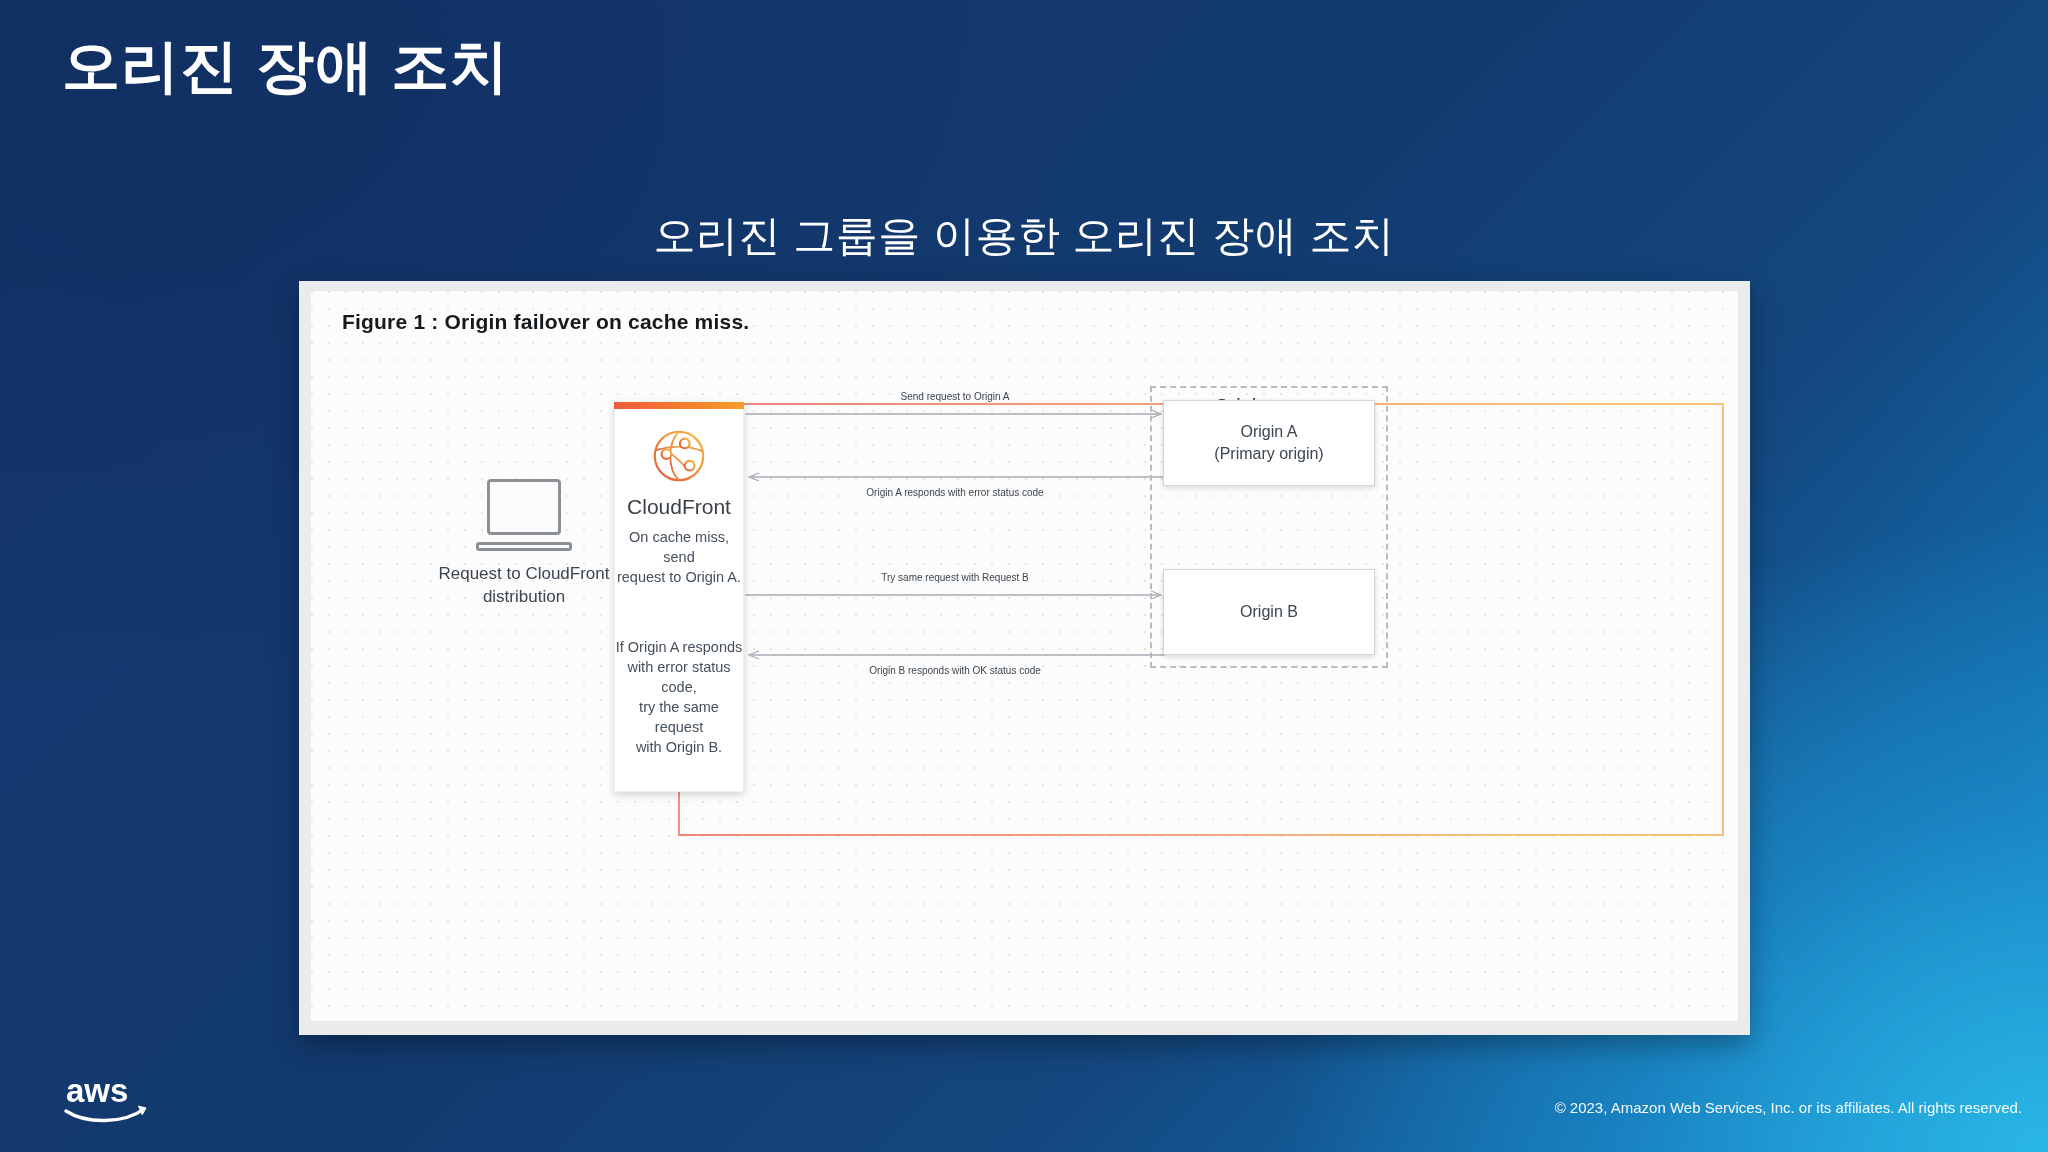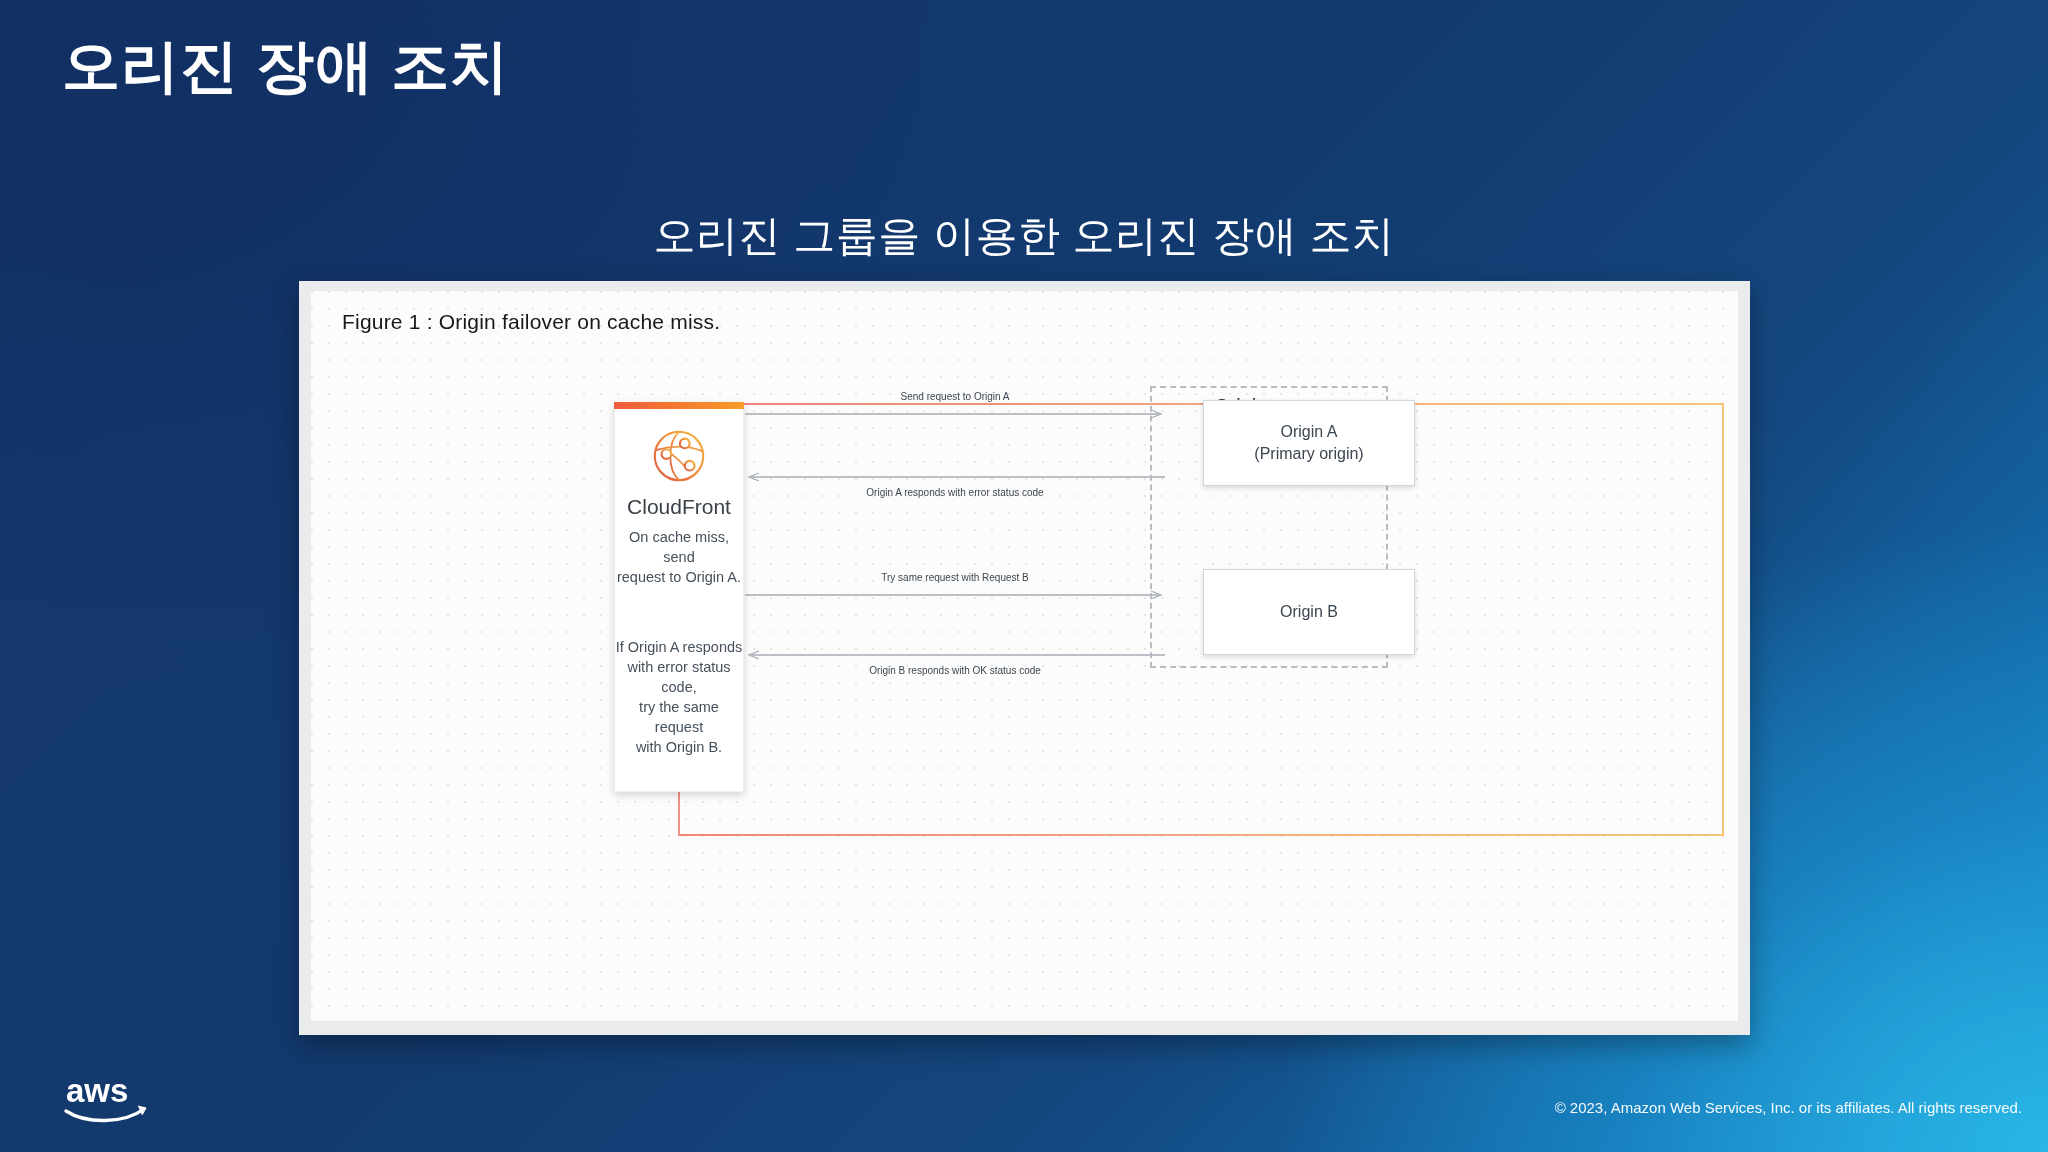--- a/index.html
+++ b/index.html
@@ -65,21 +65,21 @@
     background-image:
       radial-gradient(circle at 1px 1px, rgba(0,0,0,0.085) 1px, transparent 1.3px);
     background-size: 17px 17px;
     overflow: hidden;
   }
 
   .fig-caption {
     position: absolute;
     left: 31px; top: 19px;
     font-size: 21px;
-    font-weight: 400;
+    font-weight: 700;
     color: #16191c;
     letter-spacing: 0.2px;
   }
 
   
   .region-box {
     position: absolute;
     left: 367px; top: 112px;
     width: 1046px; height: 433px;
     border: 2px solid transparent;
@@ -200,21 +200,20 @@
     background: #ffffff;
     border: 1px solid #d2d6da;
     box-shadow: 0 2px 5px rgba(0,0,0,0.14);
     display: flex;
     align-items: center;
     justify-content: center;
     text-align: center;
     font-size: 16px;
     line-height: 1.35;
     color: #3c4650;
-    margin-left: 40px;
   }
   .origin-a { top: 109px; height: 86px; }
   .origin-b { top: 278px; height: 86px; }
 
   
   .aws-logo { position: absolute; left: 60px; bottom: 28px; width: 100px; z-index: 6; }
   .copyright {
     position: absolute; right: 26px; bottom: 36px;
     font-size: 15px; color: #ffffff; opacity: 0.95;
     z-index: 6; white-space: nowrap;
@@ -229,20 +228,30 @@
   <div class="subtitle">오리진 그룹을 이용한 오리진 장애 조치</div>
 
   <div class="panel">
     <div class="canvas">
 
       <div class="fig-caption">Figure 1 : Origin failover on cache miss.</div>
 
       <div class="region-box"></div>
       <div class="drop-line"></div>
 
+      <div class="client">
+        <div class="laptop">
+          <div class="screen"></div>
+          <div class="base"></div>
+        </div>
+        <div class="client-label">
+          <span>Request to CloudFront</span><br>
+          <span>distribution</span>
+        </div>
+      </div>
 
       <svg class="client-arrow" viewBox="0 0 82 12">
         <line x1="0" y1="6" x2="74" y2="6" stroke="#9aa1a8" stroke-width="1.6"></line>
         <polyline points="68,2 76,6 68,10" fill="none" stroke="#9aa1a8" stroke-width="1.6"></polyline>
       </svg>
 
       <div class="cf-card">
         <div class="cf-topbar"></div>
 
         <svg class="cf-icon" viewBox="0 0 64 64">

